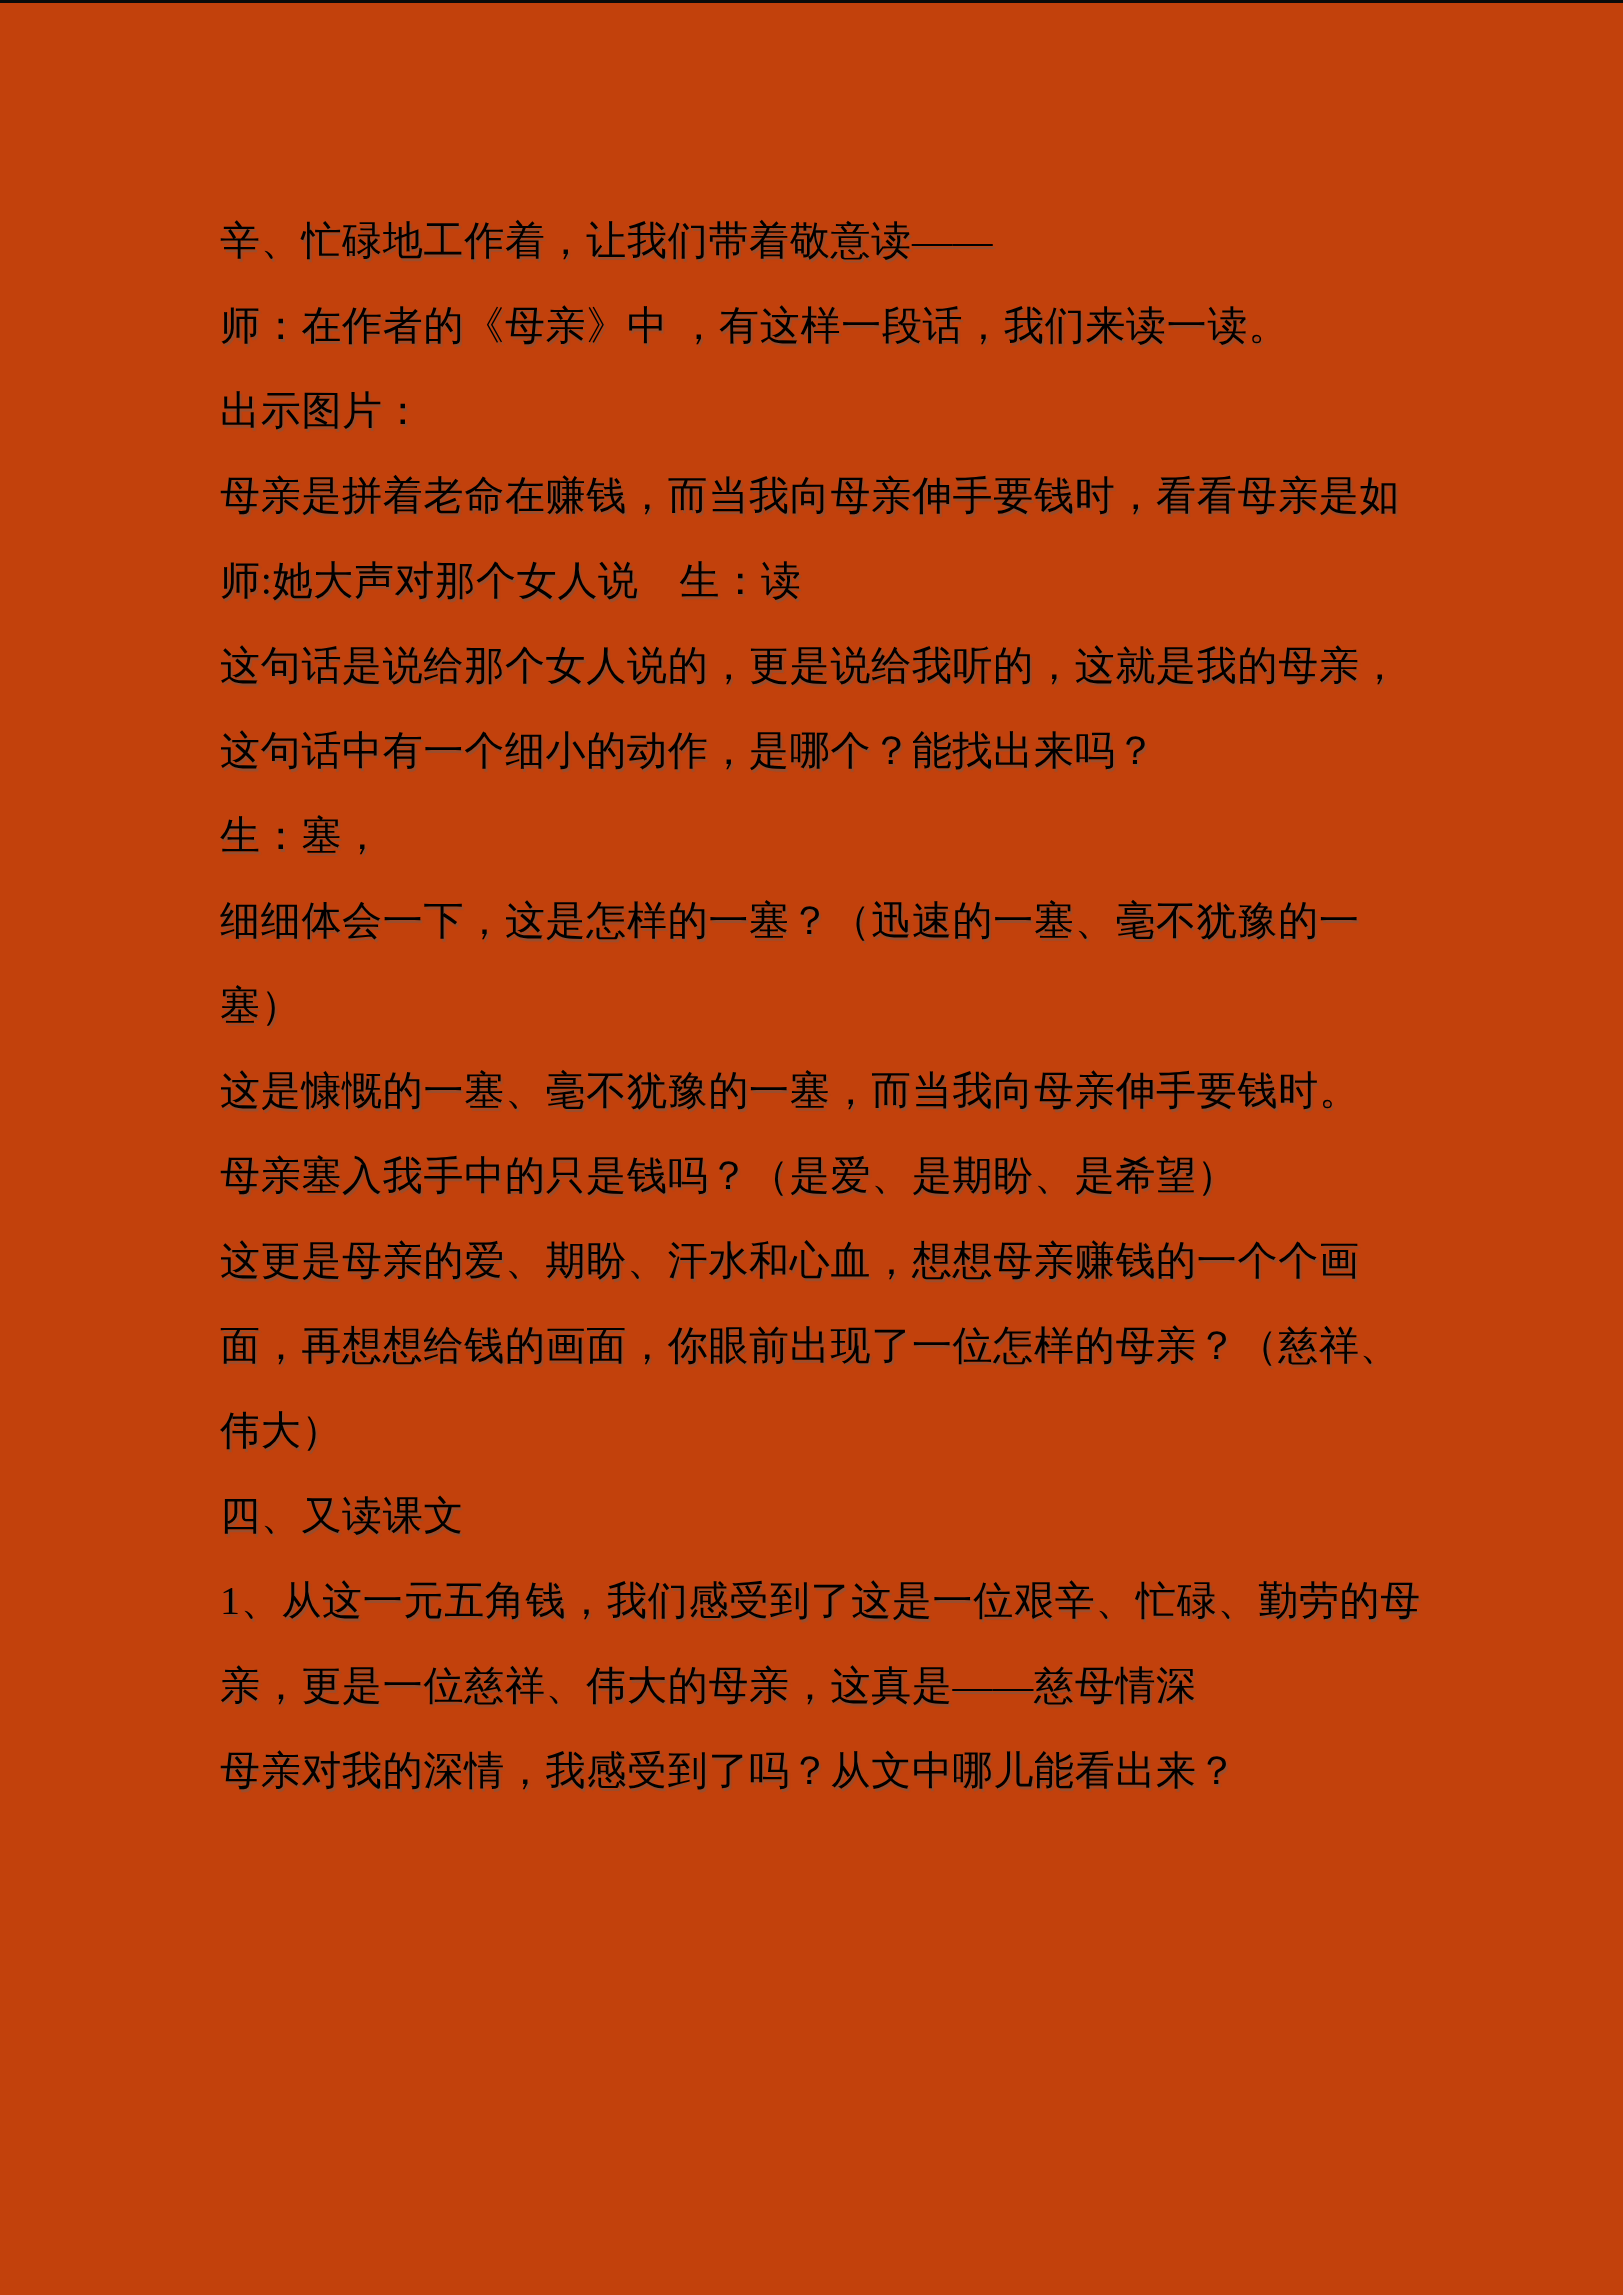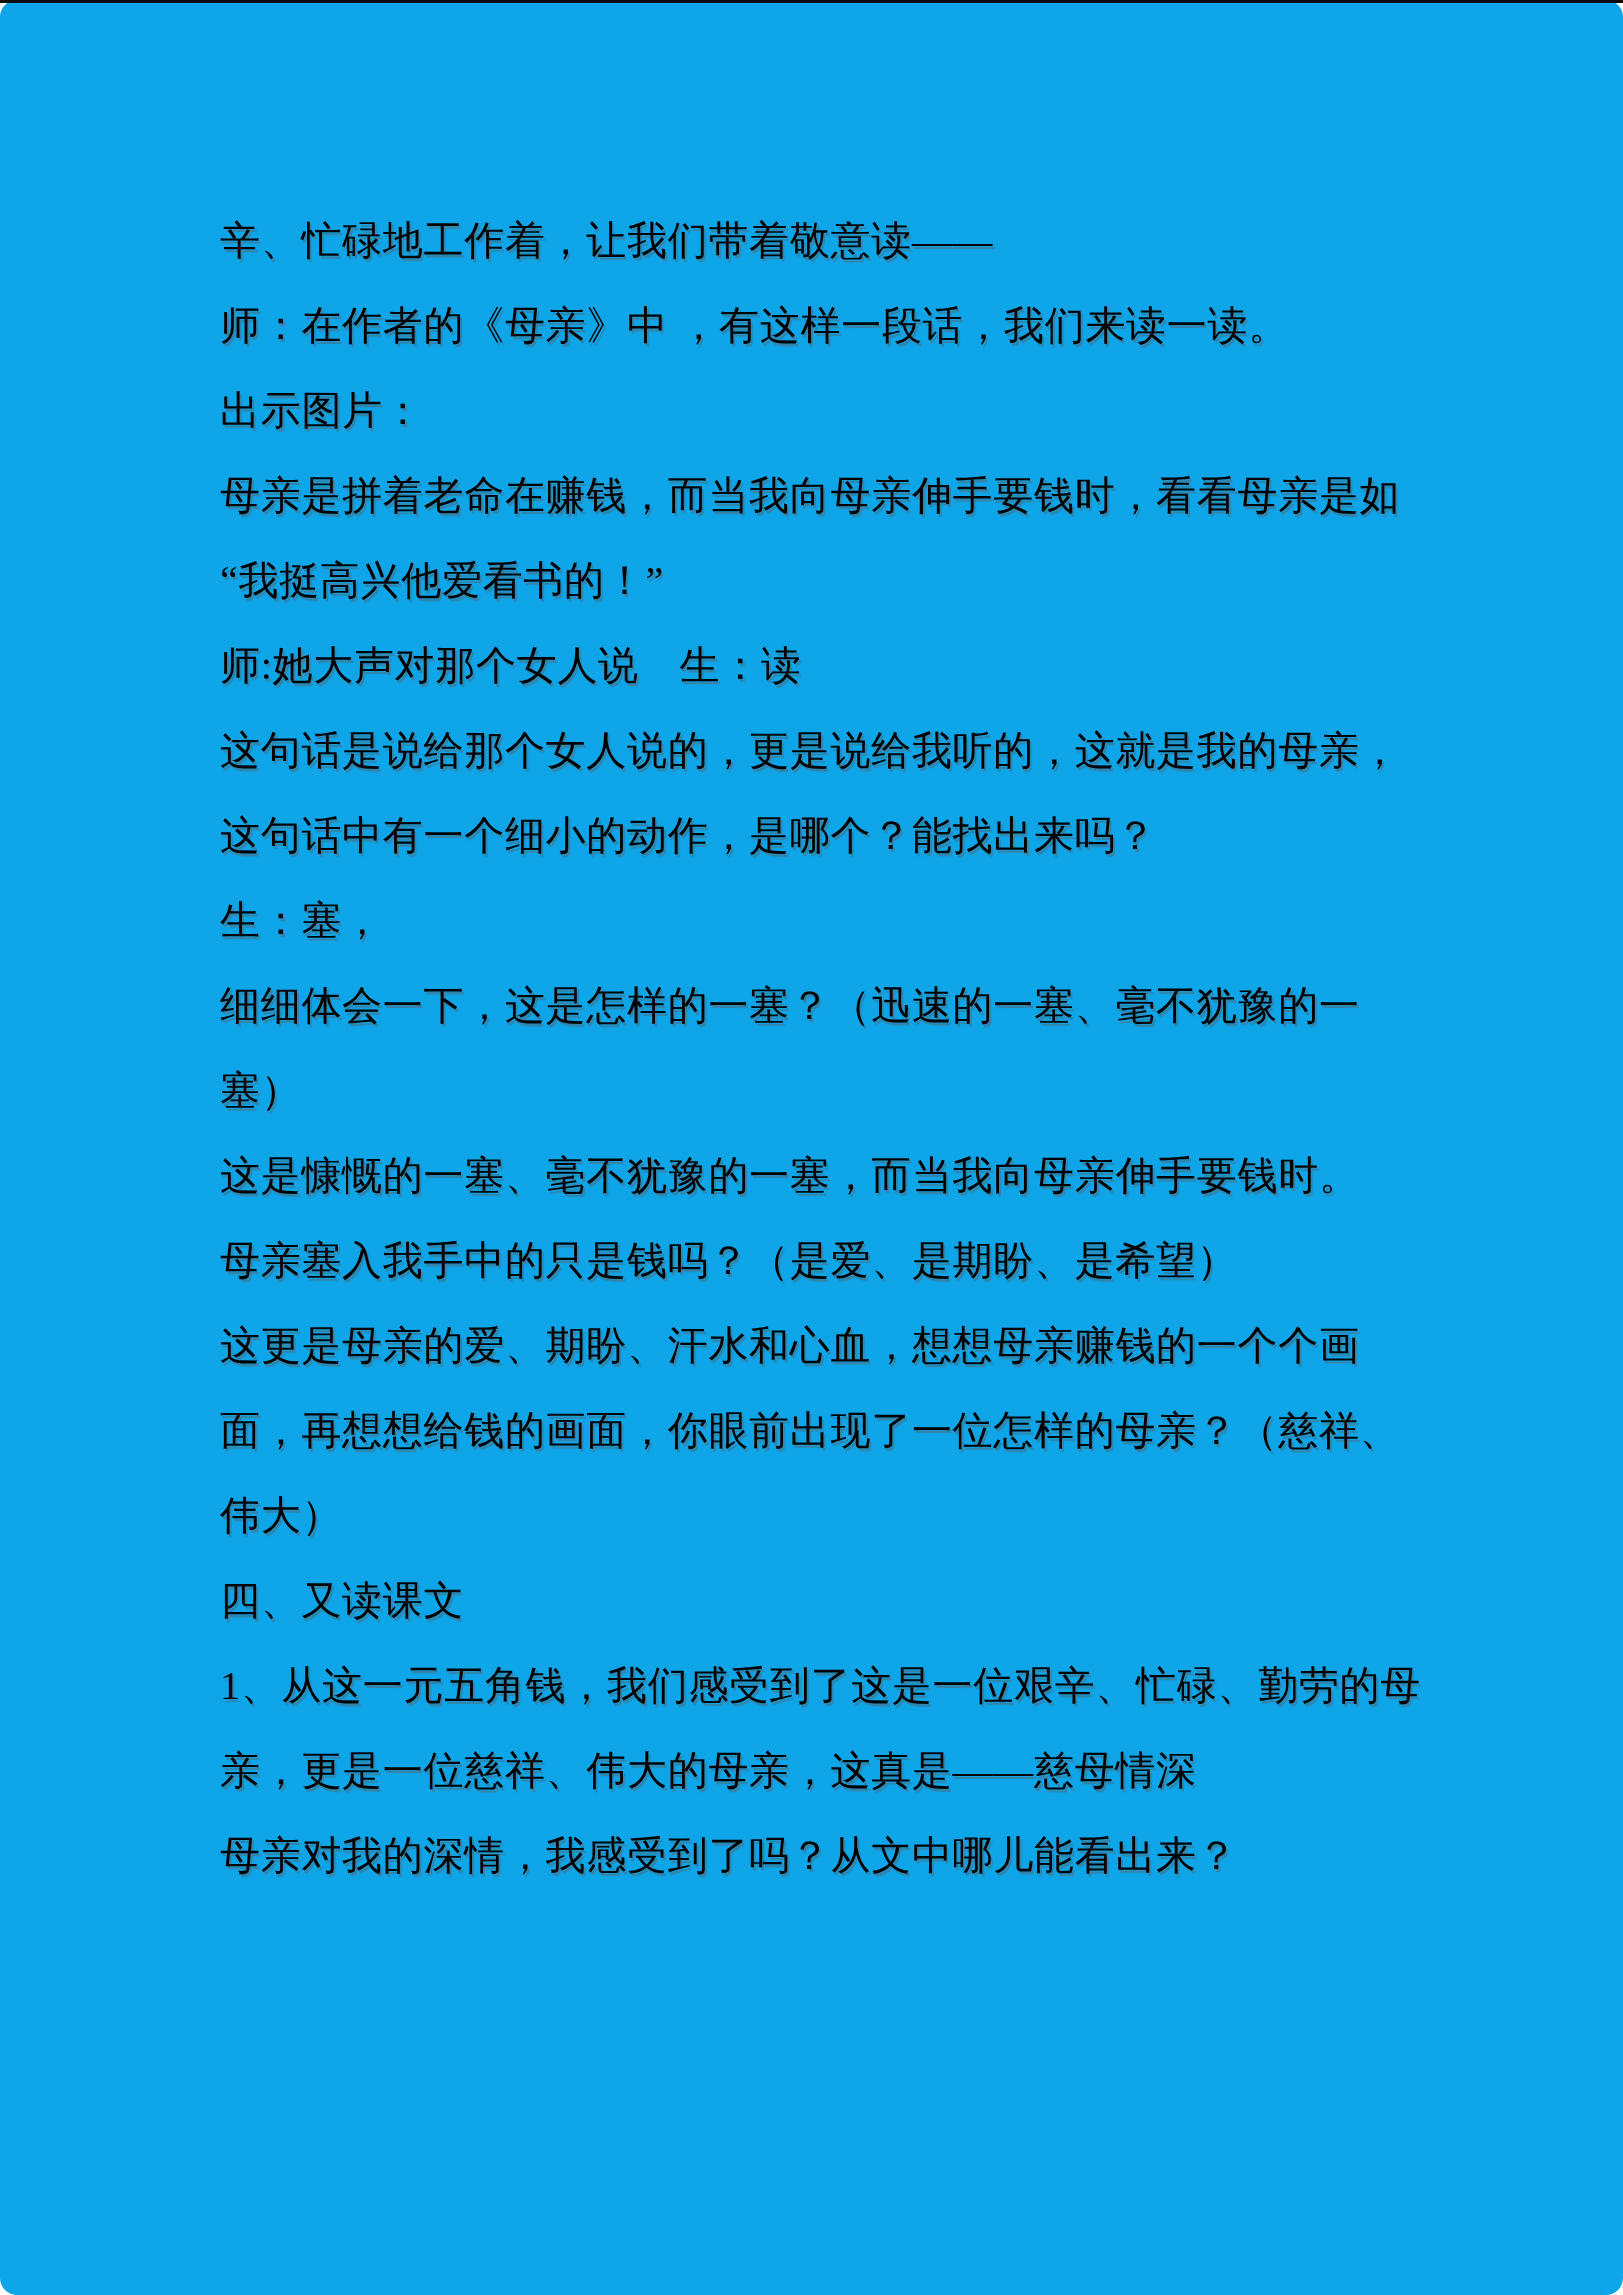--- a/index.html
+++ b/index.html
@@ -9,22 +9,21 @@
   body {
     width: 1623px;
     height: 2295px;
     background: #ffffff;
     position: relative;
     overflow: hidden;
   }
   .page {
     position: absolute;
     inset: 0;
-    background: #0ea5e9;
-    border-radius: 17px;
+    background: #c2410c;
   }
   .top-edge {
     position: absolute;
     top: 0;
     left: 0;
     width: 100%;
     height: 3.4px;
     background: #0b0b0b;
   }
   .content {
@@ -51,21 +50,20 @@
 </head>
 <body>
 
 <div class="page">
   <div class="top-edge"></div>
   <div class="content">
     <div class="line">辛、忙碌地工作着，让我们带着敬意读——</div>
     <div class="line">师：在作者的《母亲》中 ，有这样一段话，我们来读一读。</div>
     <div class="line">出示图片：</div>
     <div class="line">母亲是拼着老命在赚钱，而当我向母亲伸手要钱时，看看母亲是如</div>
-    <div class="line">“我挺高兴他爱看书的！”</div>
     <div class="line">师:她大声对那个女人说　生：读</div>
     <div class="line">这句话是说给那个女人说的，更是说给我听的，这就是我的母亲，</div>
     <div class="line">这句话中有一个细小的动作，是哪个？能找出来吗？</div>
     <div class="line">生：塞，</div>
     <div class="line">细细体会一下，这是怎样的一塞？（迅速的一塞、毫不犹豫的一</div>
     <div class="line">塞）</div>
     <div class="line">这是慷慨的一塞、毫不犹豫的一塞，而当我向母亲伸手要钱时。</div>
     <div class="line">母亲塞入我手中的只是钱吗？（是爱、是期盼、是希望）</div>
     <div class="line">这更是母亲的爱、期盼、汗水和心血，想想母亲赚钱的一个个画</div>
     <div class="line">面，再想想给钱的画面，你眼前出现了一位怎样的母亲？（慈祥、</div>

